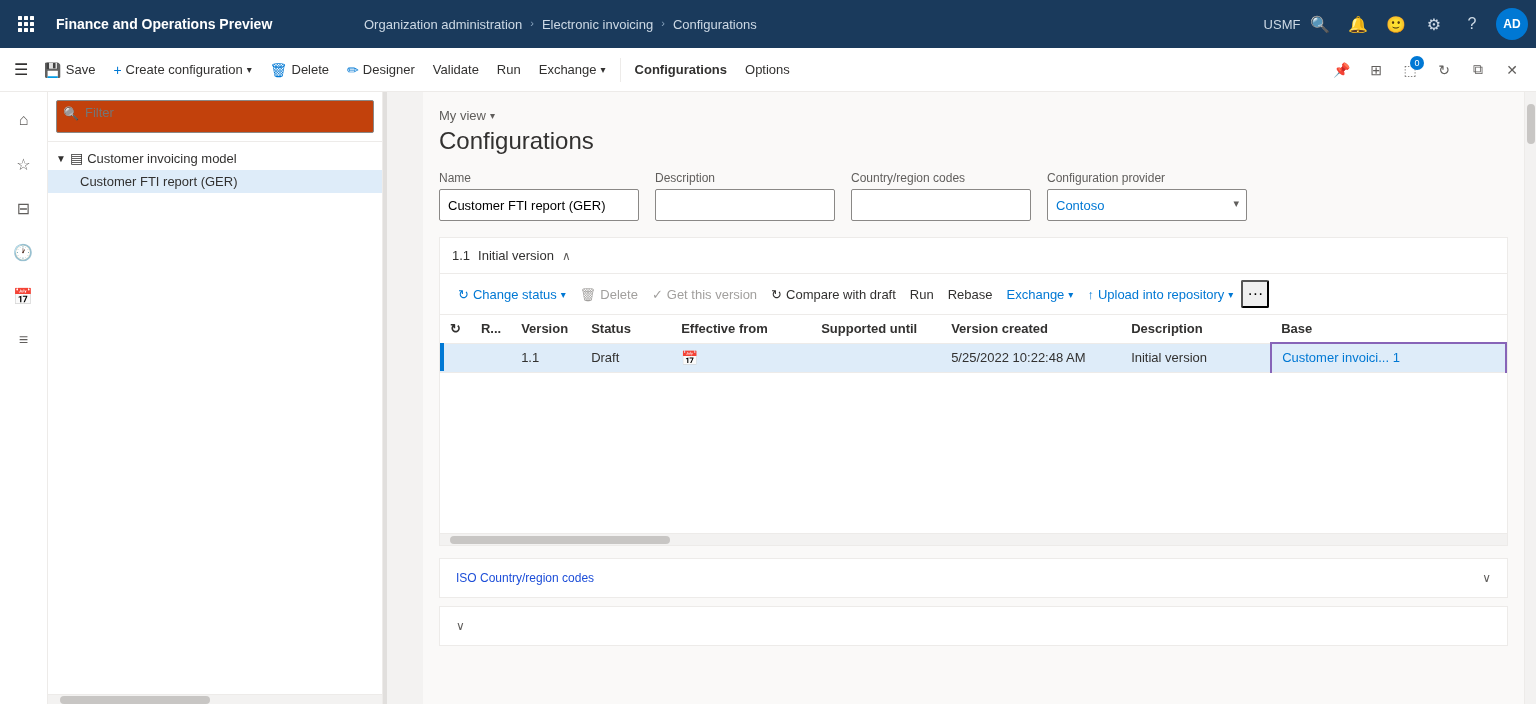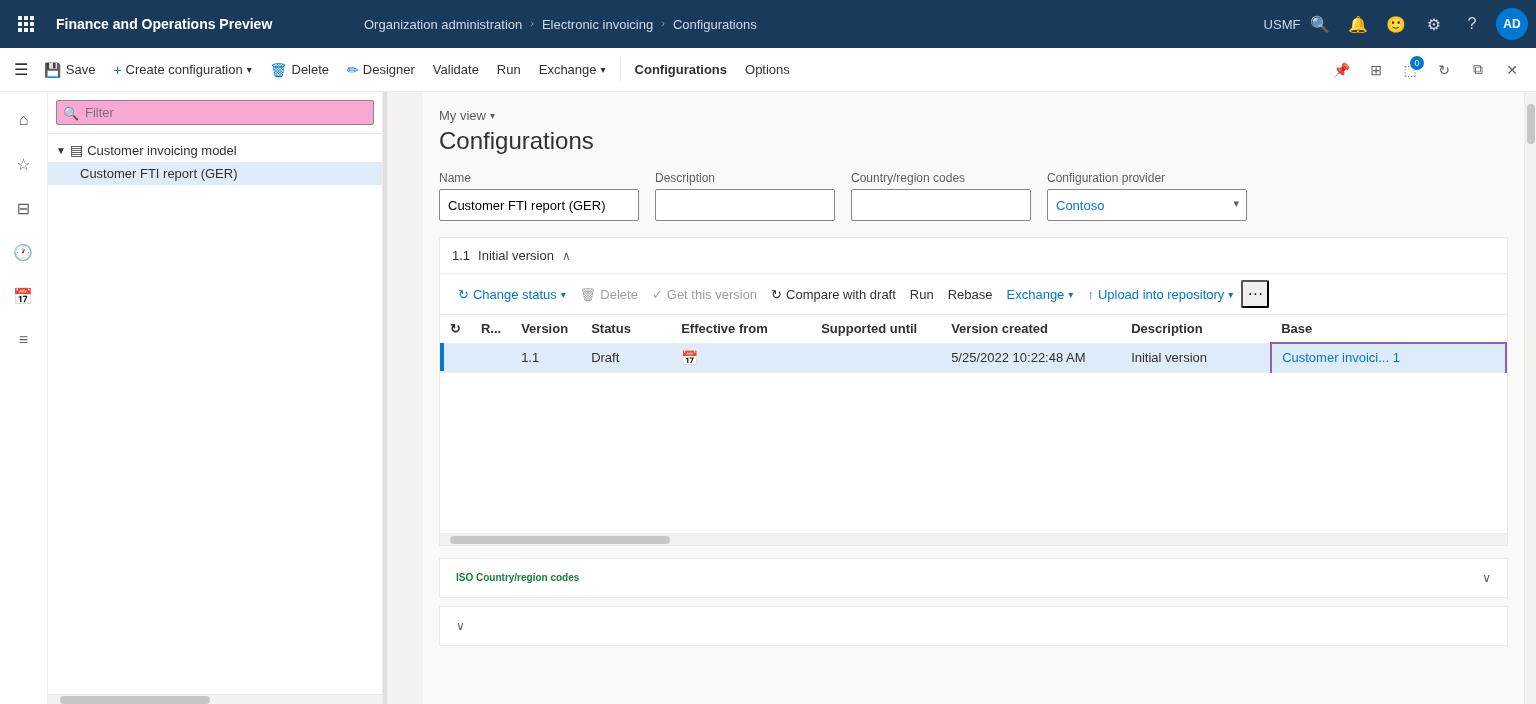--- a/index.html
+++ b/index.html
@@ -50,22 +50,22 @@
     }
     .sidebar-icon-btn { width: 40px; height: 40px; display: flex; align-items: center; justify-content: center; cursor: pointer; border-radius: 2px; font-size: 16px; color: #605e5c; }
 
     
     .tree-panel {
       width: 335px; background: white; border-right: 1px solid #edebe9;
       display: flex; flex-direction: column; overflow: hidden;
     }
     .tree-filter { padding: 8px; border-bottom: 1px solid #edebe9; }
     .tree-filter input {
-      width: 100%; padding: 4px 8px 4px 28px; border: 1px solid #8a8886; border-radius: 2px;
-      font-size: 13px; outline: none; background: #f9a8d4;
+      width: 100%; padding: 4px 8px 12px 28px; border: 1px solid #8a8886; border-radius: 2px;
+      font-size: 13px; outline: none; background: #c2410c;
     }
     .filter-wrap { position: relative; }
     .filter-icon { position: absolute; left: 7px; top: 6px; color: #605e5c; font-size: 13px; }
     .tree-content { flex: 1; overflow-y: auto; padding: 4px 0; }
     .tree-item { display: flex; align-items: center; padding: 4px 8px; cursor: pointer; font-size: 13px; gap: 4px; }
     .tree-item.selected { background: #deecf9; }
     .tree-toggle { font-size: 10px; color: #323130; }
     .tree-icon { font-size: 14px; color: #323130; }
     .tree-label { font-size: 13px; color: #323130; }
     .tree-child { padding-left: 32px; }
@@ -135,21 +135,21 @@
     .base-cell { border: 2px solid #8764b8; background: #faf5ff; }
     .cal-icon { font-size: 14px; color: #605e5c; }
 
     
     .hscroll-area { height: 12px; background: #f3f2f1; border-top: 1px solid #edebe9; position: relative; margin: 0; }
     .hscroll-thumb { position: absolute; left: 10px; top: 2px; width: 220px; height: 8px; background: #c8c6c4; border-radius: 4px; cursor: pointer; }
 
     
     .collapsible-section { background: white; border: 1px solid #edebe9; margin-bottom: 8px; }
     .collapsible-header { display: flex; align-items: center; padding: 12px 16px; cursor: pointer; }
-    .collapsible-title { font-size: 10px; font-weight: 700; color: #15803d; flex: 1; }
+    .collapsible-title { font-size: 12px; font-weight: 400; color: #1d4ed8; flex: 1; }
     .collapsible-chevron { font-size: 12px; color: #605e5c; }
 
     
     .bottom-bar { height: 12px; background: #f3f2f1; border-top: 1px solid #edebe9; display: flex; align-items: center; padding: 0 4px; }
     .bottom-scroll-thumb { height: 8px; width: 200px; background: #c8c6c4; border-radius: 4px; margin-left: 50px; }
   </style>
 </head>
 <body>
 
 <div class="top-bar">

